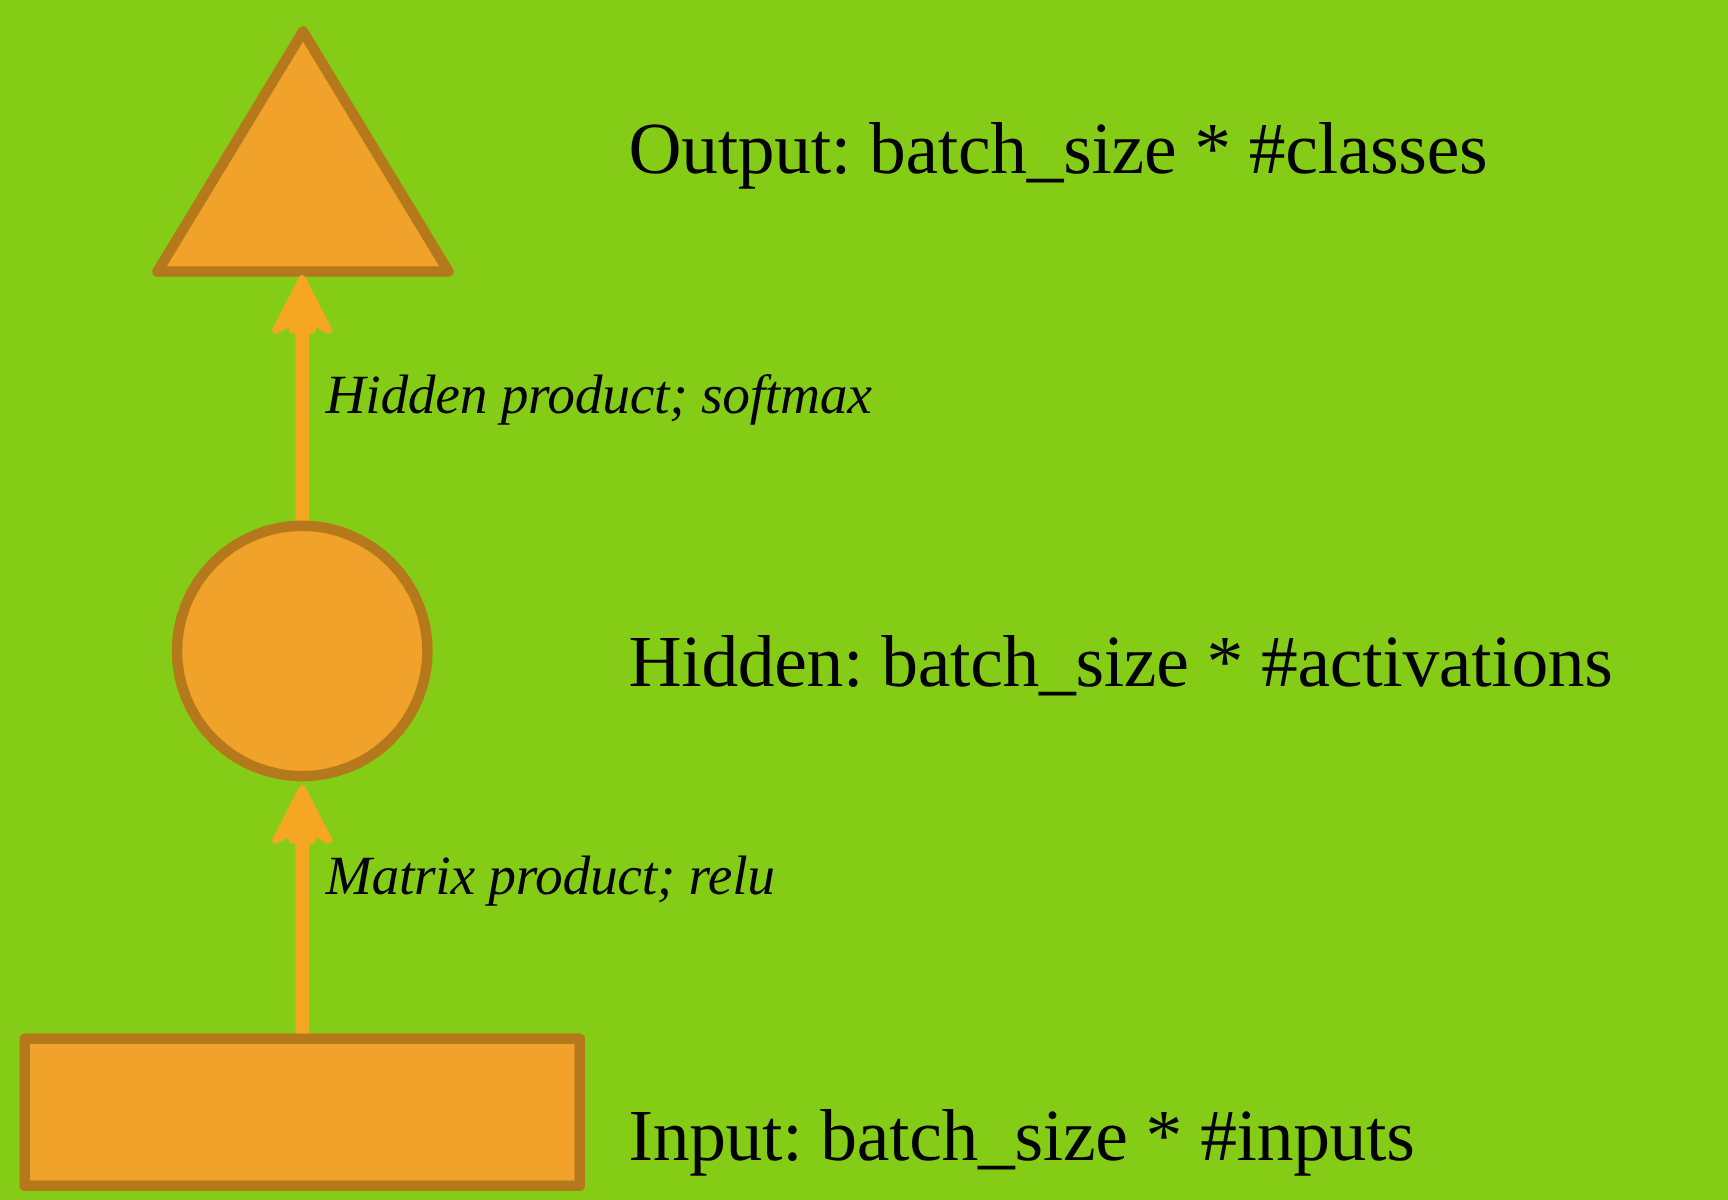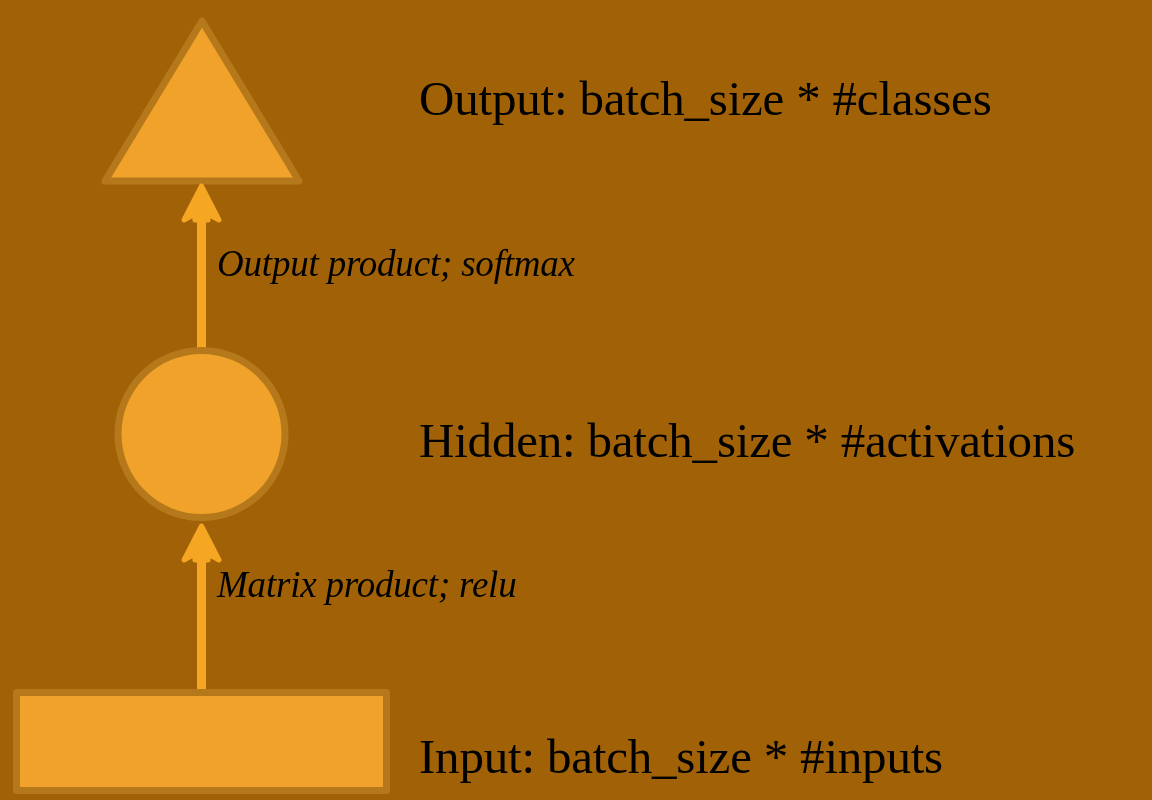--- a/index.html
+++ b/index.html
@@ -11,21 +11,21 @@
   body {
     width: 1152px;
     height: 800px;
     overflow: hidden;
     font-family: "Liberation Serif", "DejaVu Serif", serif;
   }
   #diagram-root {
     position: relative;
     width: 1152px;
     height: 800px;
-    background: #a16207;
+    background: #84cc16;
   }
   #diagram-svg {
     position: absolute;
     left: 0;
     top: 0;
     width: 1152px;
     height: 800px;
     display: block;
   }
   .node-label {
@@ -85,21 +85,21 @@
       <path d="M 201.5 526 L 219 560 L 208 554 L 208 560 L 195 560 L 195 554 L 184 560 Z" fill="#F5A623" stroke="#F5A623" stroke-width="5" stroke-linejoin="round"></path>
     </g>
 
     <g>
       <rect x="16.5" y="692.5" width="370" height="98" fill="#F0A22A" stroke="#B5781A" stroke-width="7" stroke-linejoin="round"></rect>
     </g>
   </svg>
 
   <div id="label-output" class="node-label">Output: batch_size * #classes</div>
 
-  <div id="label-edge-top" class="edge-label">Output product; softmax</div>
+  <div id="label-edge-top" class="edge-label">Hidden product; softmax</div>
 
   <div id="label-hidden" class="node-label">Hidden: batch_size * #activations</div>
 
   <div id="label-edge-bottom" class="edge-label">Matrix product; relu</div>
 
   <div id="label-input" class="node-label">Input: batch_size * #inputs</div>
 
 </div>
 
 </body></html>

